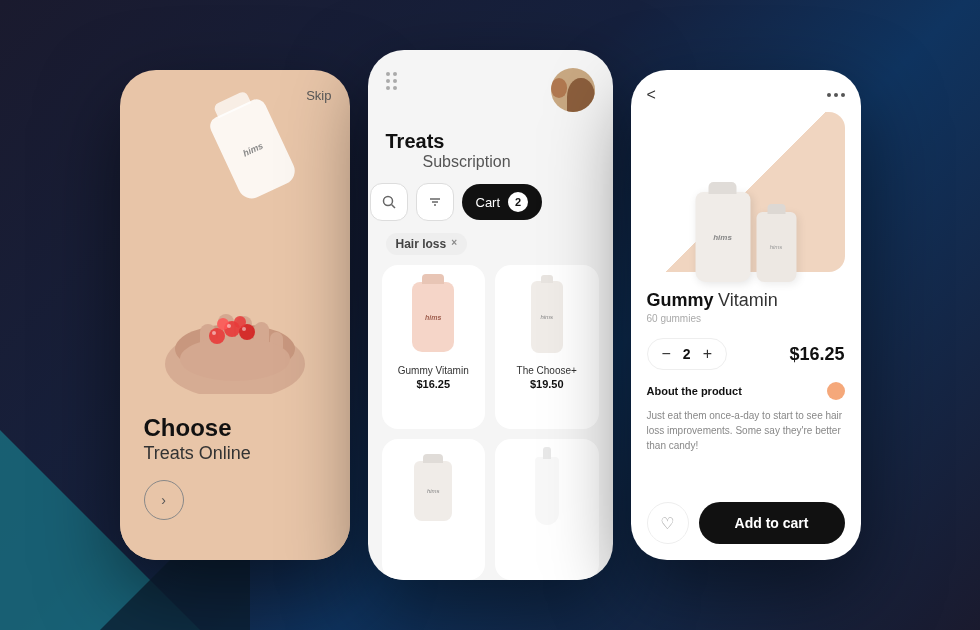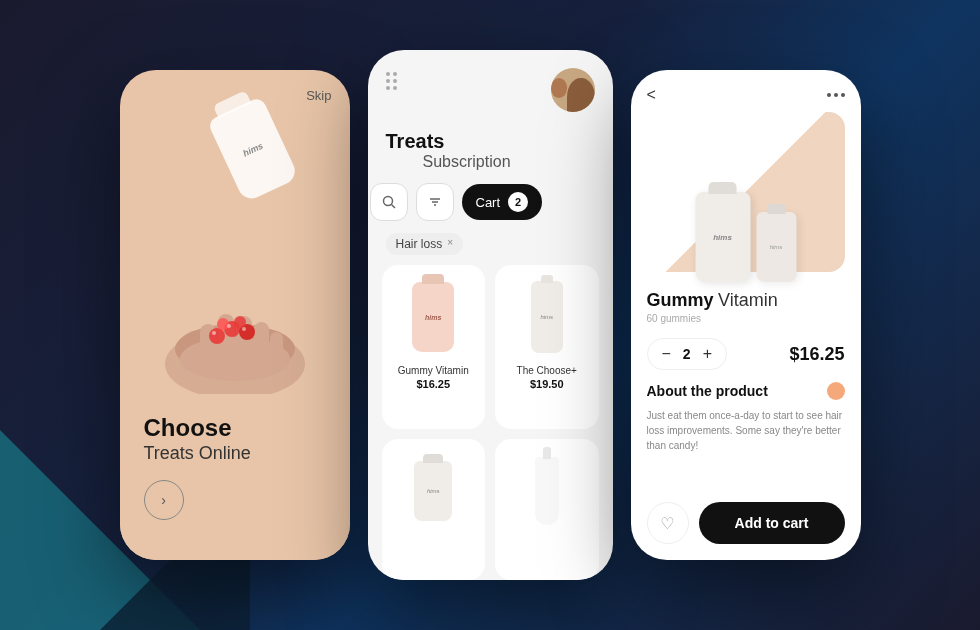--- a/index.html
+++ b/index.html
@@ -253,20 +253,21 @@
     }
     .tag-pill {
       background: #eee;
       border-radius: 20px;
       padding: 4px 10px;
       font-size: 12px;
       color: #444;
       display: flex;
       align-items: flex-start;
       gap: 5px;
+      font-weight: bold;
     }
     .tag-close {
       font-size: 10px;
       color: #888;
     }
 
     .screen2-grid {
       display: grid;
       grid-template-columns: 1fr 1fr;
       gap: 10px;
@@ -570,21 +571,21 @@
     .about-section {
       padding: 12px 16px 0;
     }
     .about-row {
       display: flex;
       justify-content: space-between;
       align-items: center;
       margin-bottom: 8px;
     }
     .about-label {
-      font-size: 14px;
+      font-size: 11px;
       font-weight: 700;
       color: #111;
     }
     .about-dot {
       width: 18px;
       height: 18px;
       border-radius: 50%;
       background: #f5a87a;
     }
     .about-text {

